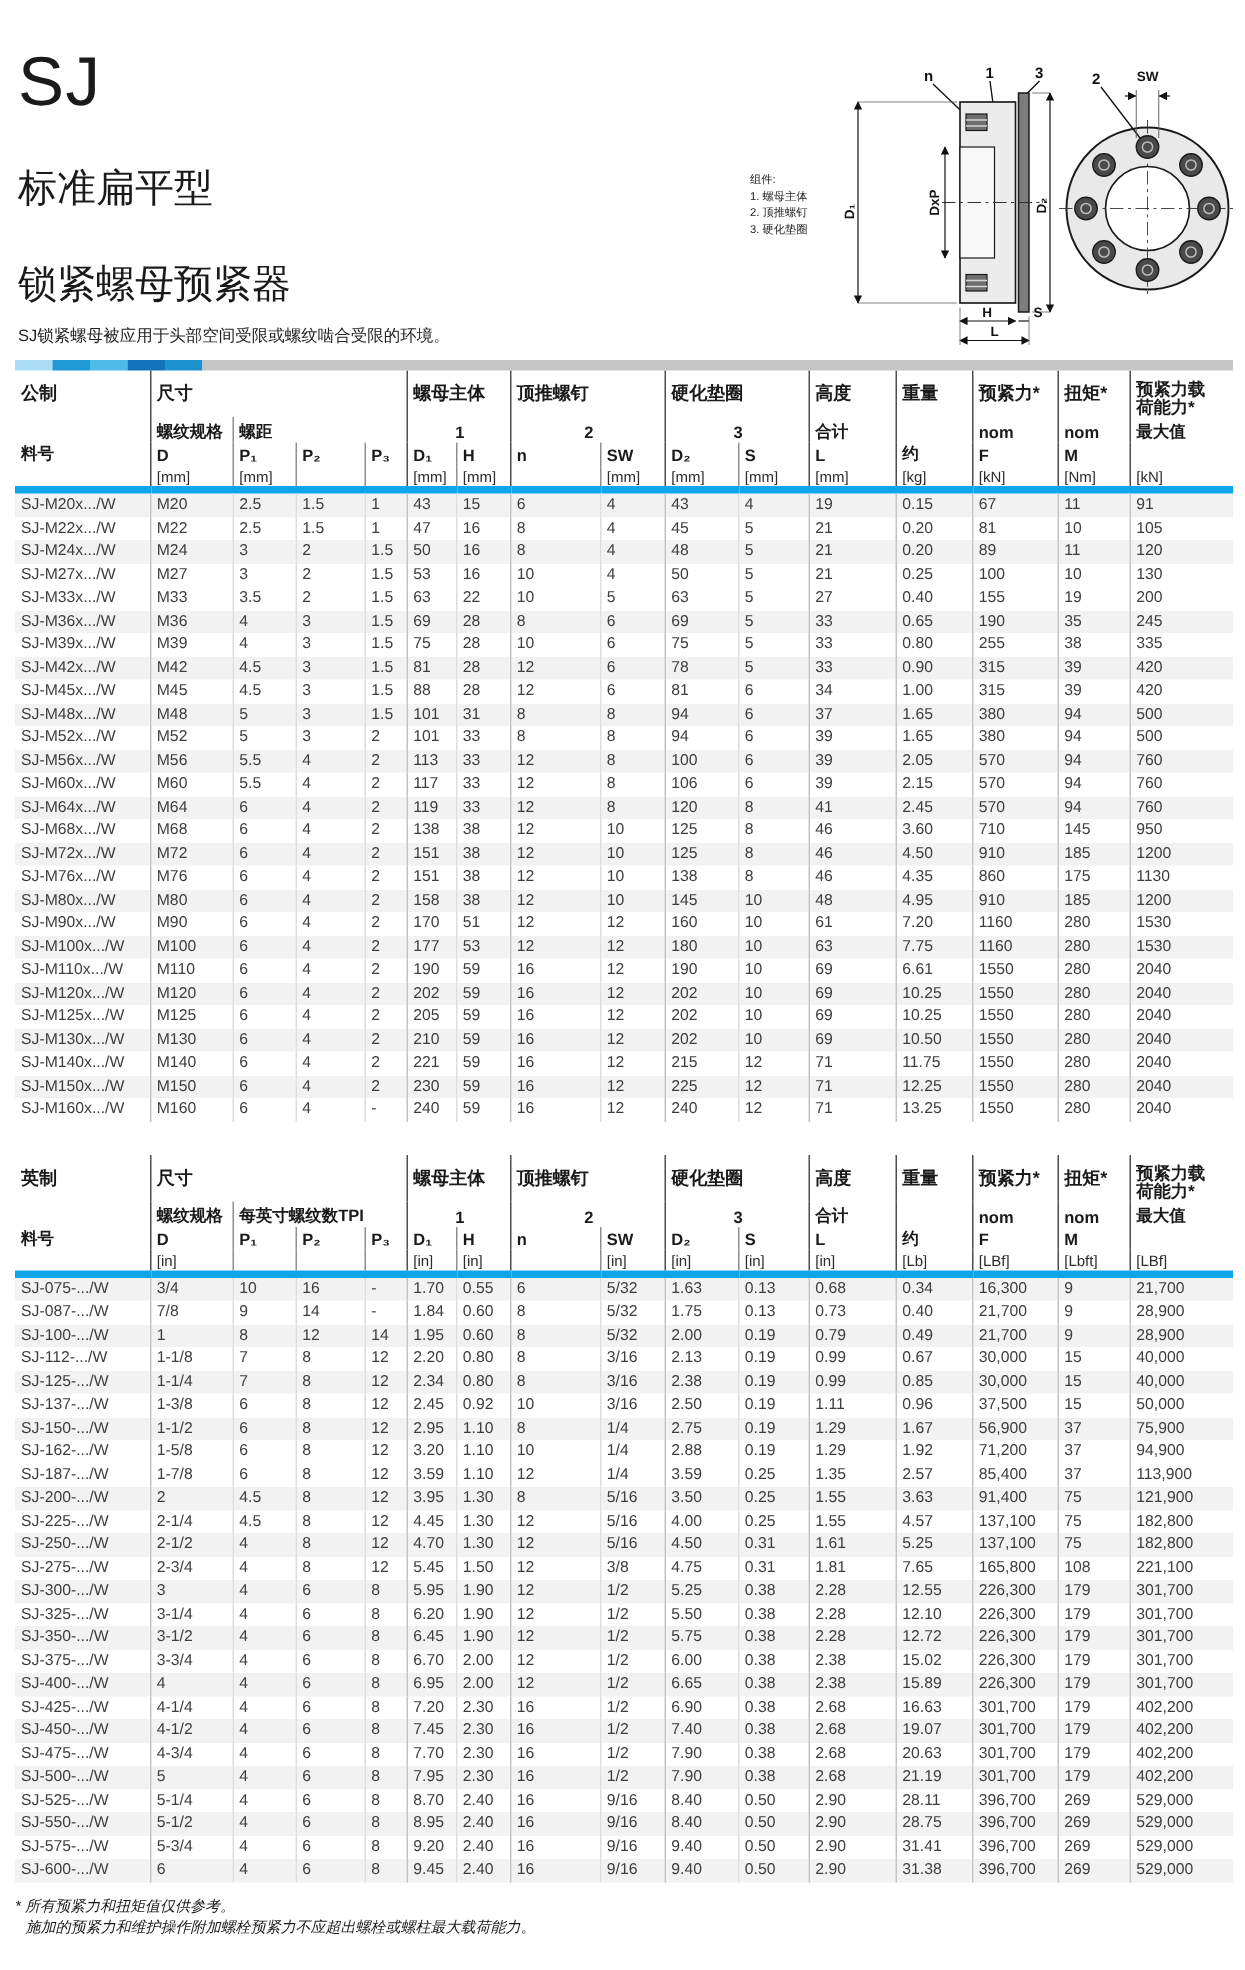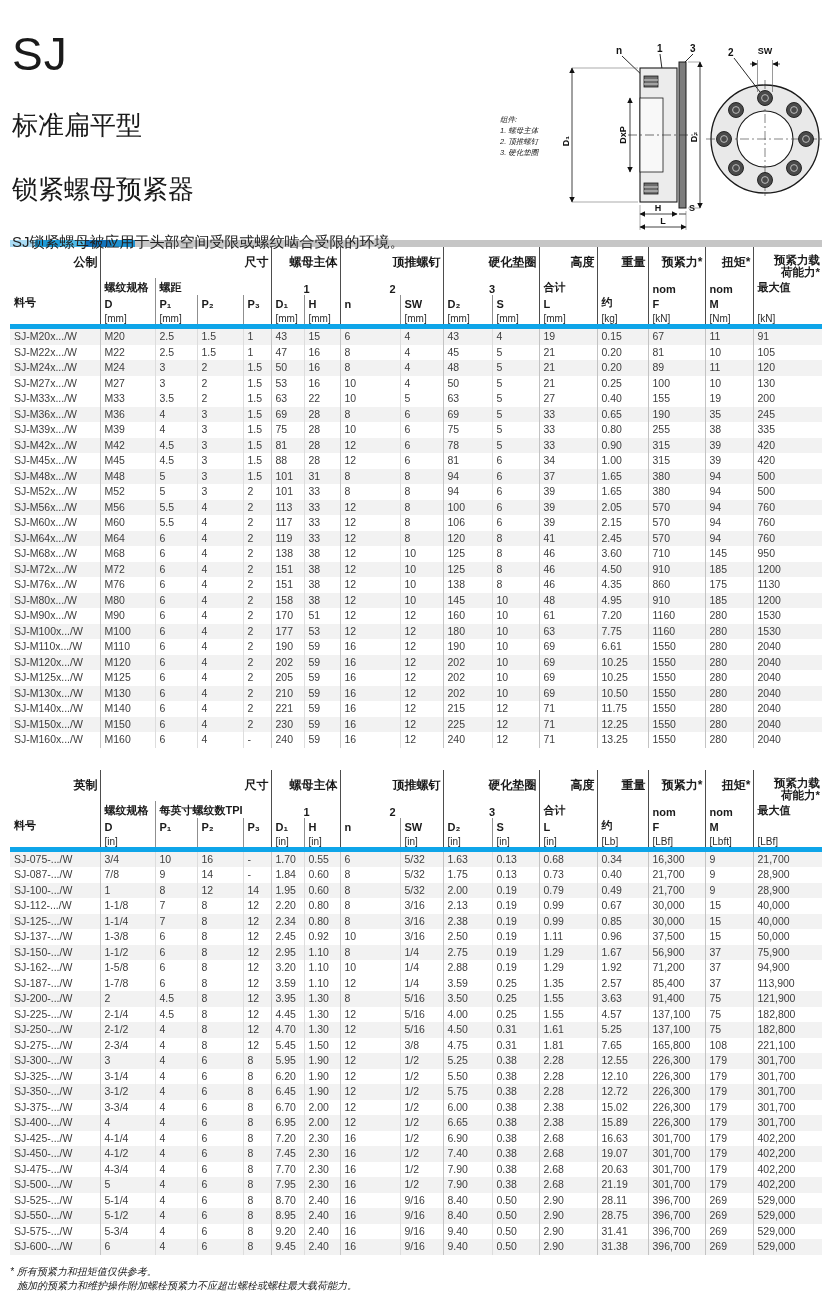--- a/index.html
+++ b/index.html
@@ -7,39 +7,39 @@
     width:830px;height:1313px;background:#fff;overflow:hidden;position:relative;
     font-family:"Liberation Sans","DejaVu Sans",sans-serif;color:#1a1a1a;
     -webkit-font-smoothing:antialiased;
   }
   .page{padding:0 8px 0 10px;}
 
   
   .page-header{position:relative;height:206px;}
   .prod-code{font-size:46px;font-weight:300;line-height:48px;margin:30px 0 0 2px;letter-spacing:1px;}
   .subtitle{font-size:26px;font-weight:300;line-height:33px;margin-left:2px;margin-top:31px;}
-  .descr{font-size:15px;margin:27px 0 0 2px;color:#222;}
+  .descr{font-size:11px;margin:10px 0 0 2px;color:#222;}
   .diagram-block{position:absolute;top:12px;right:0;display:flex;align-items:flex-start;}
-  .components{width:62px;font-size:7.5px;line-height:11px;color:#222;padding-top:72px;font-style:italic;}
+  .components{width:62px;font-size:7.5px;line-height:11px;color:#222;padding-top:72px;}
   .components div{white-space:nowrap;}
 
   
   .top-bar{display:flex;height:7px;width:812px;margin-top:4px;}
   .top-bar .seg{height:7px;}
   .top-bar .rest{flex:1;}
 
   
   .tbl-wrap{width:812px;}
   table.spec{border-collapse:collapse;table-layout:fixed;width:812px;}
   table.spec td{padding:0 2px 0 4px;overflow:hidden;white-space:nowrap;vertical-align:bottom;}
   table.spec thead td.gb{border-left:1px solid #4d4d4d;}
   table.spec thead td.lb{border-left:1px solid #8f8f8f;}
   table.spec tbody td.gb{border-left:1px solid #c3c3c3;}
   table.spec tbody td.lb{border-left:1px solid #dddddd;}
-  td.sys,td.grp{font-weight:bold;font-size:12px;height:24px;vertical-align:top !important;padding-top:7px !important;text-align:right;}
+  td.sys,td.grp{font-weight:bold;font-size:12px;height:24px;vertical-align:top !important;padding-top:7px !important;}
   td.cap{white-space:pre-line !important;line-height:12px;font-size:11.5px;}
   td.sub{font-weight:bold;font-size:11px;height:17px;margin-top:20px;}
   td.ctr{text-align:center;}
   td.let{font-weight:bold;font-size:11px;height:15px;}
   td.unit{font-size:10px;height:14px;color:#2b2b2b;}
   table.spec thead tr.u td{border-bottom:5px solid #0ea5e9;}
   table.spec tbody td{font-size:10.5px;line-height:15.5px;color:#3d3d3d;}
   table.spec tbody tr.odd{background:#f2f2f2;}
   .gap{height:22px;}
 

